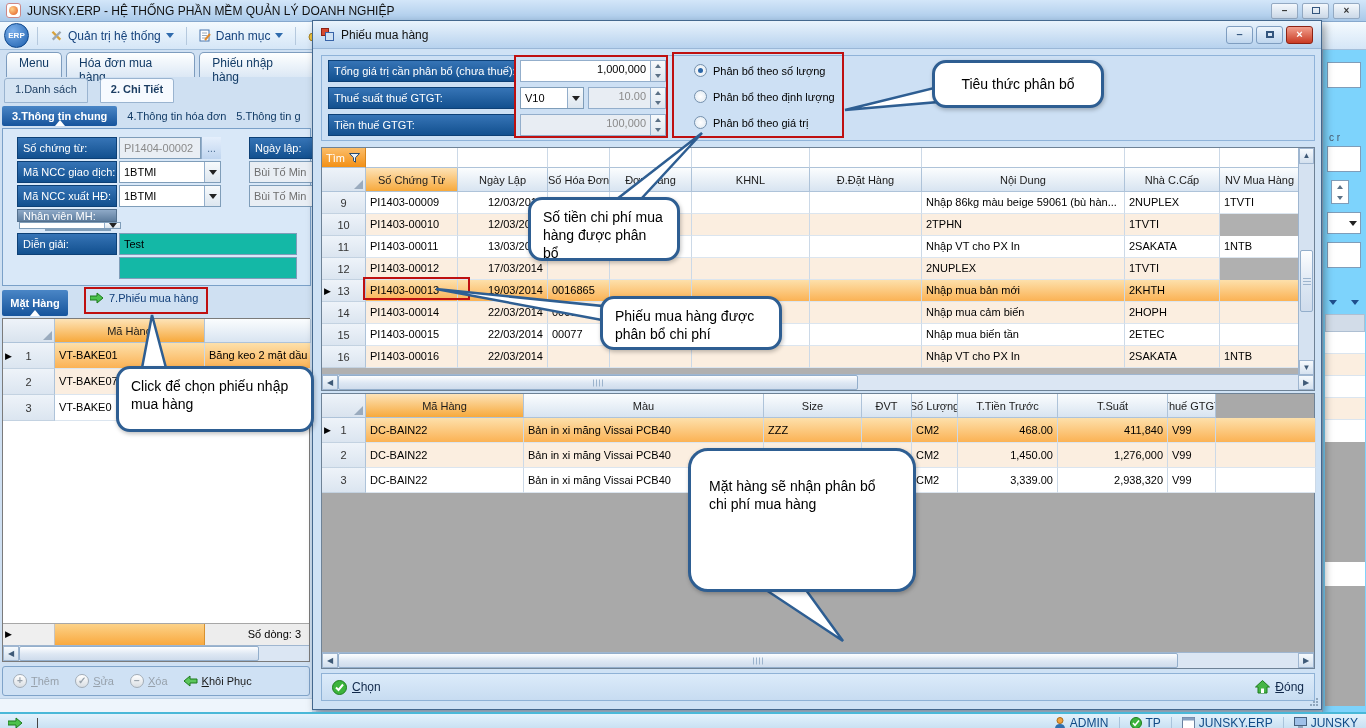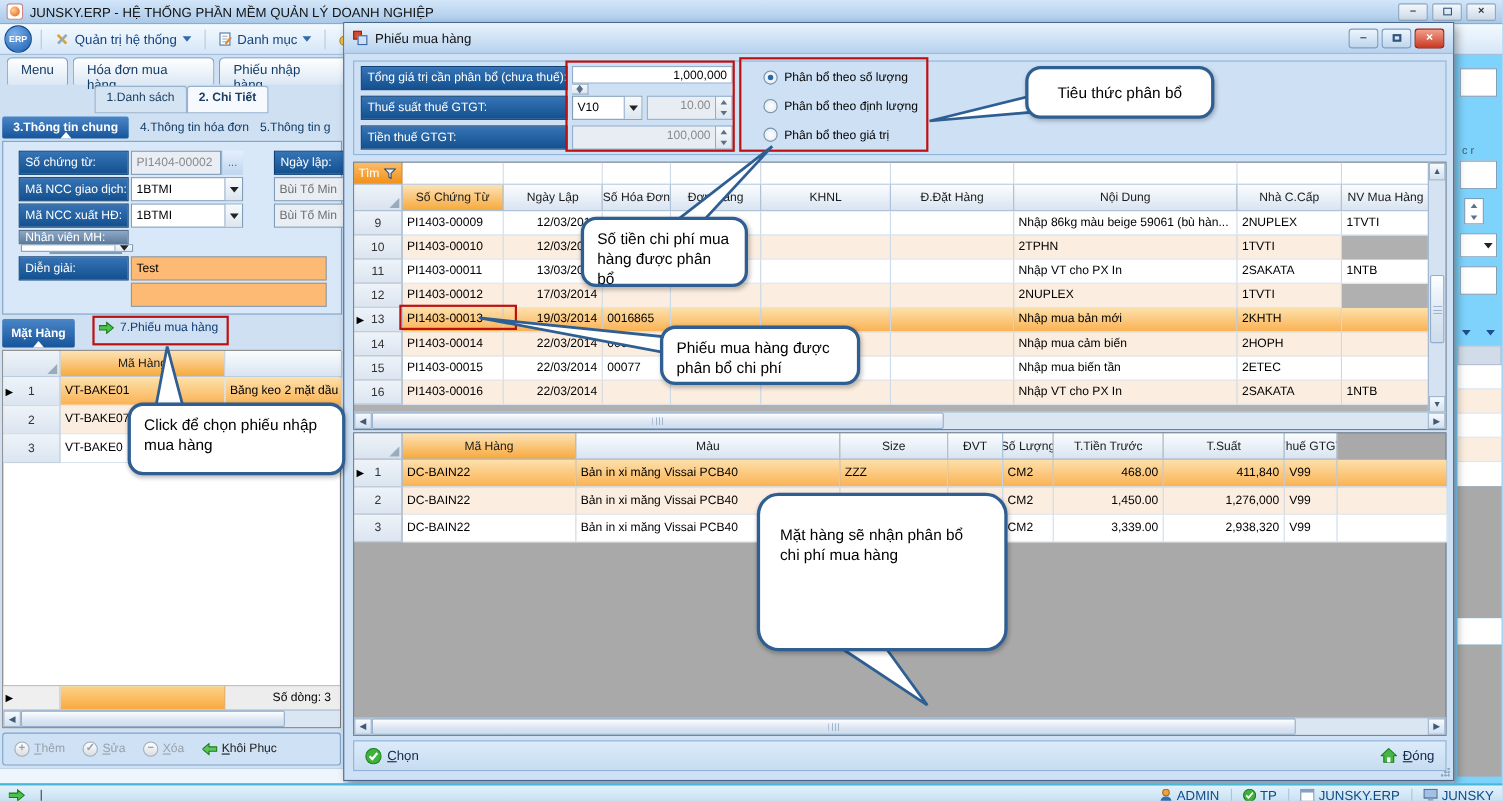--- a/index.html
+++ b/index.html
@@ -16,33 +16,33 @@
   .menubar { left:0; top:22px; width:1366px; height:28px; background:linear-gradient(#f4fafe,#d5e6f7); border-bottom:1px solid #a3bfdb; display:flex; align-items:center; gap:8px; padding:0 4px; z-index:2;}
   .erpbtn { width:25px; height:25px; border-radius:50%; background:radial-gradient(circle at 35% 30%, #7db1ec, #1a5dac); border:1px solid #0e478c; color:#fff; font-size:8px; font-weight:bold; display:flex; align-items:center; justify-content:center;}
   .mitem { display:flex; align-items:center; gap:5px; font-size:12px; color:#15427c; padding:2px 4px;}
   .msep { width:1px; height:18px; background:#b5c9de; }
   .caret { width:0; height:0; border-left:4px solid transparent; border-right:4px solid transparent; border-top:5px solid #2f6bad; }
 
   
   .client { left:0; top:50px; width:316px; height:662px; background:#cfe0f2; z-index:1;}
   .tabs { left:0; top:52px; width:316px; height:26px; display:flex; gap:4px; padding-left:6px; z-index:2;}
   .tab { background:linear-gradient(#feffff,#dce8f5); border:1px solid #7d9cbe; border-bottom:none; border-radius:5px 5px 0 0; font-size:12px; color:#123b66; padding:3px 12px 0 12px; height:25px;}
-  .subtabs { left:0; top:78px; width:316px; height:26px; display:flex; gap:0; padding-left:14px; z-index:2;justify-content:center;}
+  .subtabs { left:0; top:78px; width:316px; height:26px; display:flex; gap:12px; padding-left:4px; z-index:2;}
   .subtab { background:#d5e4f3; border:1px solid #9ab4d0; border-radius:3px 3px 0 0; font-size:11px; color:#1c3e63; padding:4px 10px 0 10px; height:25px;}
   .subtab.on { background:#f6faff; font-weight:bold; }
   .innertabs { left:0; top:104px; width:316px; height:24px; display:flex; align-items:center; gap:10px; padding-left:2px; z-index:2;}
   .itab-on { position:relative; background:linear-gradient(#4a86c6,#16549c); color:#fff; font-weight:bold; font-size:11px; padding:4px 10px; border-radius:2px;}
   .notch { position:absolute; bottom:0; left:50%; margin-left:-5px; width:0; height:0; border-left:5px solid transparent; border-right:5px solid transparent; border-bottom:6px solid #fff;}
   .itab { font-size:11px; color:#123b66; white-space:nowrap;}
 
   .formbox { left:2px; top:128px; width:309px; height:158px; background:#d9e8f8; border:1px solid #7aa0c8; z-index:2;}
   .frow { position:absolute; height:22px; display:flex; }
   .lbl { background:linear-gradient(#3674b6,#12508f); border:1px solid #0d4076; color:#fff; font-size:11px; display:flex; align-items:center; padding:0 5px; white-space:nowrap; overflow:hidden;}
   .lbl.lite { background:linear-gradient(#8ea9c7,#5e7d9e); border-color:#54708d;}
-  .txt { background:#fdba74; border:1px solid #7f9db9; font-size:11px; display:flex; align-items:center; padding:0 4px; white-space:nowrap; overflow:hidden;}
+  .txt { background:#14b8a6; border:1px solid #7f9db9; font-size:11px; display:flex; align-items:center; padding:0 4px; white-space:nowrap; overflow:hidden;}
   .txt.dis { background:#e9eef4; color:#6f6f6f;}
   .browse { width:20px; background:linear-gradient(#e5effc,#bfd5ef); border-left:1px solid #93aecb; color:#46698f; font-size:10px; display:flex; align-items:center; justify-content:center;}
   .combo { background:#fff; border:1px solid #7f9db9; display:flex; font-size:11px;}
   .combo .val { flex:1; display:flex; align-items:center; padding:0 4px;}
   .carea { width:16px; border-left:1px solid #93aecb; background:linear-gradient(#f7fafc,#dde6ef); display:flex; align-items:center; justify-content:center;}
   .ca { width:0; height:0; border-left:4px solid transparent; border-right:4px solid transparent; border-top:5px solid #222;}
 
   .itemtabs { left:2px; top:288px; width:309px; height:30px; z-index:2;}
   .itemtab-on { position:absolute; left:0; top:2px; width:66px; height:26px; background:linear-gradient(#4a86c6,#16549c); color:#fff; font-weight:bold; font-size:11px; display:flex; align-items:center; justify-content:center; border-radius:2px;}
   .linktab { position:absolute; left:88px; top:4px; display:flex; align-items:center; gap:5px; font-size:11px; color:#0f3c77;}
@@ -372,21 +372,21 @@
     <span>Phiếu mua hàng</span>
     <span class="dbtns">
       <span class="dbtn">–</span>
       <span class="dbtn"><span class="maxglyph"></span></span>
       <span class="dbtn close">×</span>
     </span>
   </div>
 
   <div class="toppanel">
     <span class="lbl alabel" style="top:4px;">Tổng giá trị cần phân bổ (chưa thuế):</span>
-    <span class="spinbox" style="left:198px; top:4px; width:146px;flex-direction:column;">
+    <span class="spinbox" style="left:198px; top:4px; width:146px;">
         <span class="spininp">1,000,000</span>
         <span class="spinner">
           <div>
             <span class="tu"></span>
           </div>
           <div>
             <span class="td"></span>
           </div>
         </span>
       </span>

